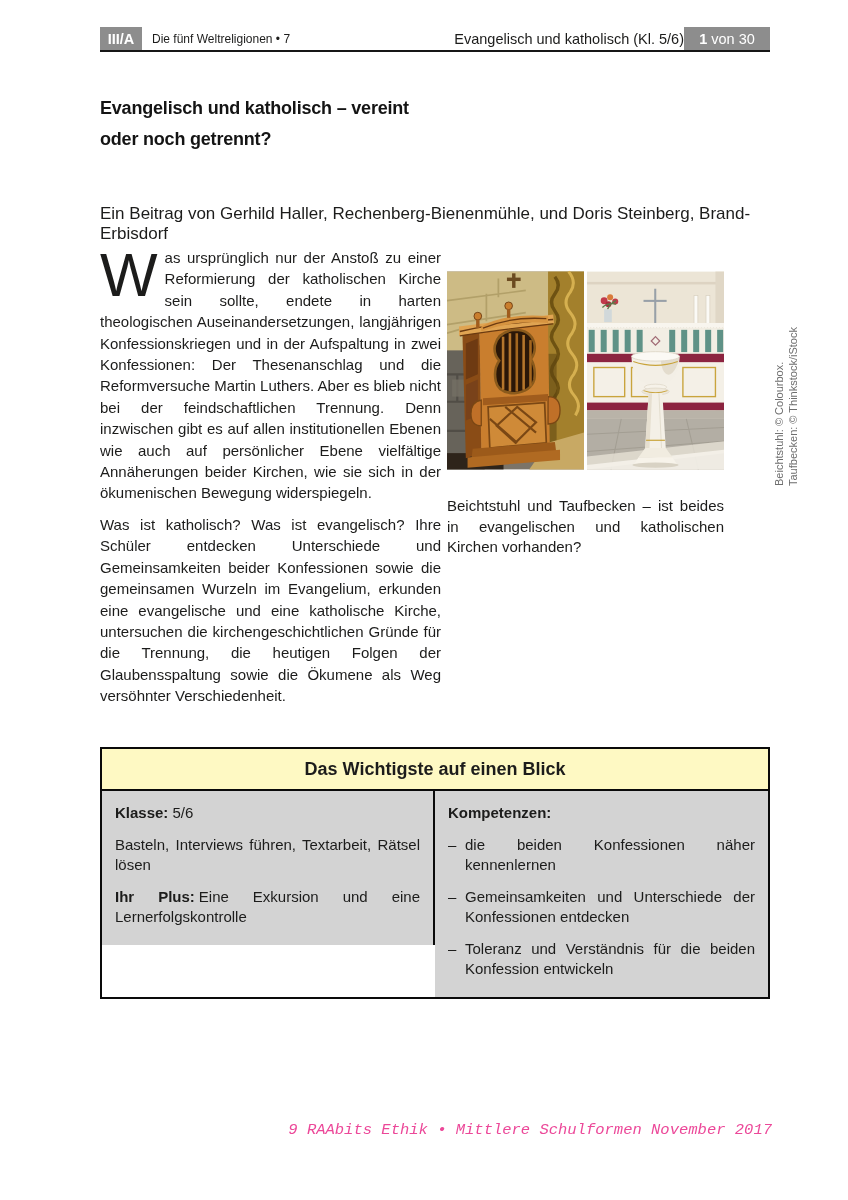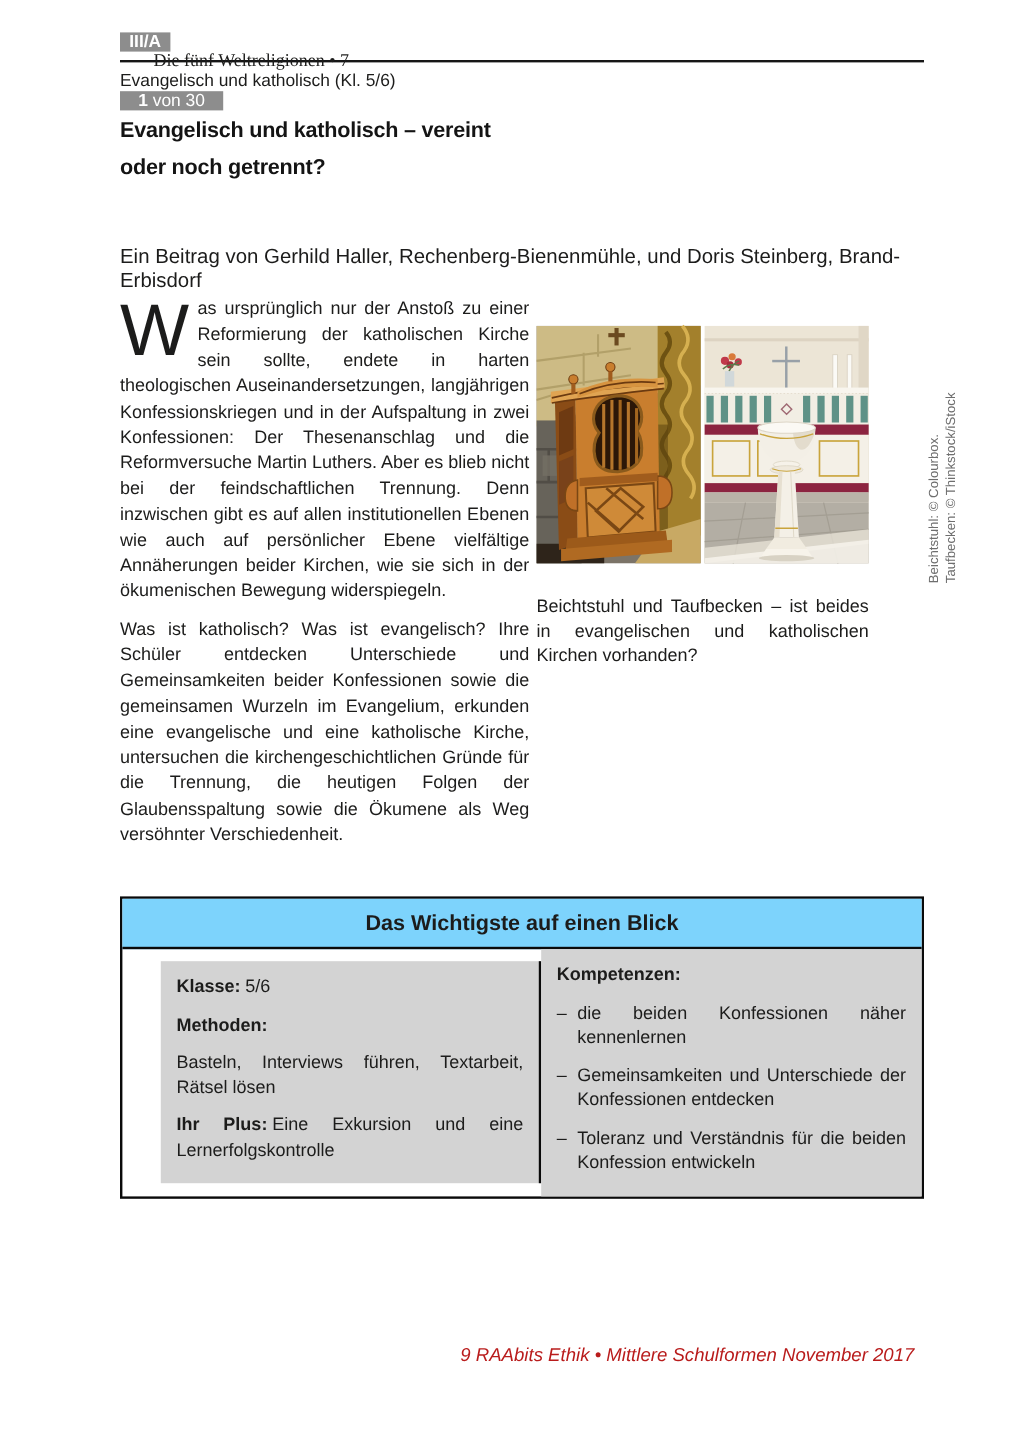--- a/index.html
+++ b/index.html
@@ -2,25 +2,25 @@
 <html lang="de"><head>
 <meta charset="utf-8">
 <style>
   html,body{margin:0;padding:0;background:#ffffff;}
   .page{
     position:relative;width:848px;height:1200px;background:#ffffff;
     font-family:"Liberation Sans",sans-serif;color:#1c1c1b;overflow:hidden;
   }
   
   .kopf{position:absolute;left:100px;top:27px;width:670px;height:23px;
-        display:flex;align-items:stretch;border-bottom:2.5px solid #161616;flex-direction:column;}
+        display:flex;align-items:stretch;border-bottom:2.5px solid #161616;}
   .graybox{background:#8d8d8d;color:#fff;display:flex;align-items:center;justify-content:center;
            font-size:14.5px;}
   .code-box{width:42px;font-weight:bold;}
-  .series{margin-left:28px;display:flex;align-items:center;font-size:15px;font-family:Liberation Serif, serif;}
+  .series{margin-left:10px;display:flex;align-items:center;font-size:12px;}
   .kopf-spacer{flex:1;}
   .topic{display:flex;align-items:center;font-size:14.5px;}
   .page-box{width:86px;gap:4px;}
   .page-box b{font-weight:bold;}
   
   .title{position:absolute;left:100px;top:93px;font-size:18px;line-height:31px;
          font-weight:bold;letter-spacing:-0.2px;color:#141414;}
   .byline{position:absolute;left:100px;top:168px;width:680px;font-size:17px;margin-top:36px;}
   
   .intro{position:absolute;left:100px;top:247px;width:341px;}
@@ -30,33 +30,33 @@
   
   .figure{position:absolute;left:447px;top:255px;width:277px;}
   .figure-images{display:flex;gap:3px;}
   .figure-images svg{display:block;}
   .caption{margin-top:10px;font-size:15px;line-height:20.5px;text-align:justify;hyphens:auto;}
   .credit-wrap{position:absolute;left:773px;top:255px;width:28px;height:231px;}
   .credit{position:absolute;left:0;top:231px;width:231px;transform:rotate(-90deg);
           transform-origin:0 0;font-size:11px;line-height:13.5px;color:#6e6e6e;white-space:nowrap;}
   
   .info-box{position:absolute;left:100px;top:747px;width:670px;border:2px solid #0a0a0a;box-sizing:border-box;}
-  .info-title{height:40px;display:flex;align-items:center;justify-content:center;background:#7dd3fc;
+  .info-title{height:40px;display:flex;align-items:center;justify-content:center;background:#fef9c3;
               font-size:18px;font-weight:bold;border-bottom:2px solid #0a0a0a;}
-  .info-body{display:flex;align-items:center;padding-left:32px;}
+  .info-body{display:flex;align-items:flex-start;}
   .cell{background:#d3d3d3;width:50%;box-sizing:border-box;padding:12px 13px 6px 13px;}
   .cell-left{border-right:2px solid #0a0a0a;}
   .cell p{margin:0 0 11px 0;font-size:15px;line-height:20.5px;text-align:justify;hyphens:auto;}
   .cell b{margin-right:4px;}
   .li{display:flex;margin:0 0 11px 0;font-size:15px;line-height:20.5px;}
   .li .dash{width:17px;flex:none;}
   .li .li-text{flex:1;text-align:justify;hyphens:auto;}
   
-  .footer{position:absolute;left:92px;top:1121px;width:670px;text-align:right;
-          font-style:italic;font-size:15.5px;color:#b91c1c;}
+  .footer{position:absolute;left:102px;top:1121px;width:670px;text-align:right;
+          font-style:italic;font-size:15.5px;color:#ec4899;font-family:Liberation Mono, monospace;}
 </style>
 </head>
 <body>
 
 <div class="page">
 
   <div class="kopf">
     <div class="graybox code-box">III/A</div>
     <div class="series">Die fünf Weltreligionen • 7</div>
     <div class="kopf-spacer"></div>
@@ -202,21 +202,20 @@
       <div>Beichtstuhl: © Colourbox.</div>
       <div>Taufbecken: © Thinkstock/iStock</div>
     </div>
   </div>
 
   <div class="info-box">
     <div class="info-title">Das Wichtigste auf einen Blick</div>
     <div class="info-body">
       <div class="cell cell-left">
         <p><b>Klasse:</b><span>5/6</span></p>
-        <p><b>Methoden:</b></p>
         <p>Basteln, Interviews führen, Textarbeit, Rätsel lösen</p>
         <p><b>Ihr Plus:</b><span>Eine Exkursion und eine Lernerfolgskontrolle</span></p>
       </div>
       <div class="cell">
         <p><b>Kompetenzen:</b></p>
         <div class="li">
           <span class="dash">–</span>
           <span class="li-text">die beiden Konfessionen näher kennenlernen</span>
         </div>
         <div class="li">

